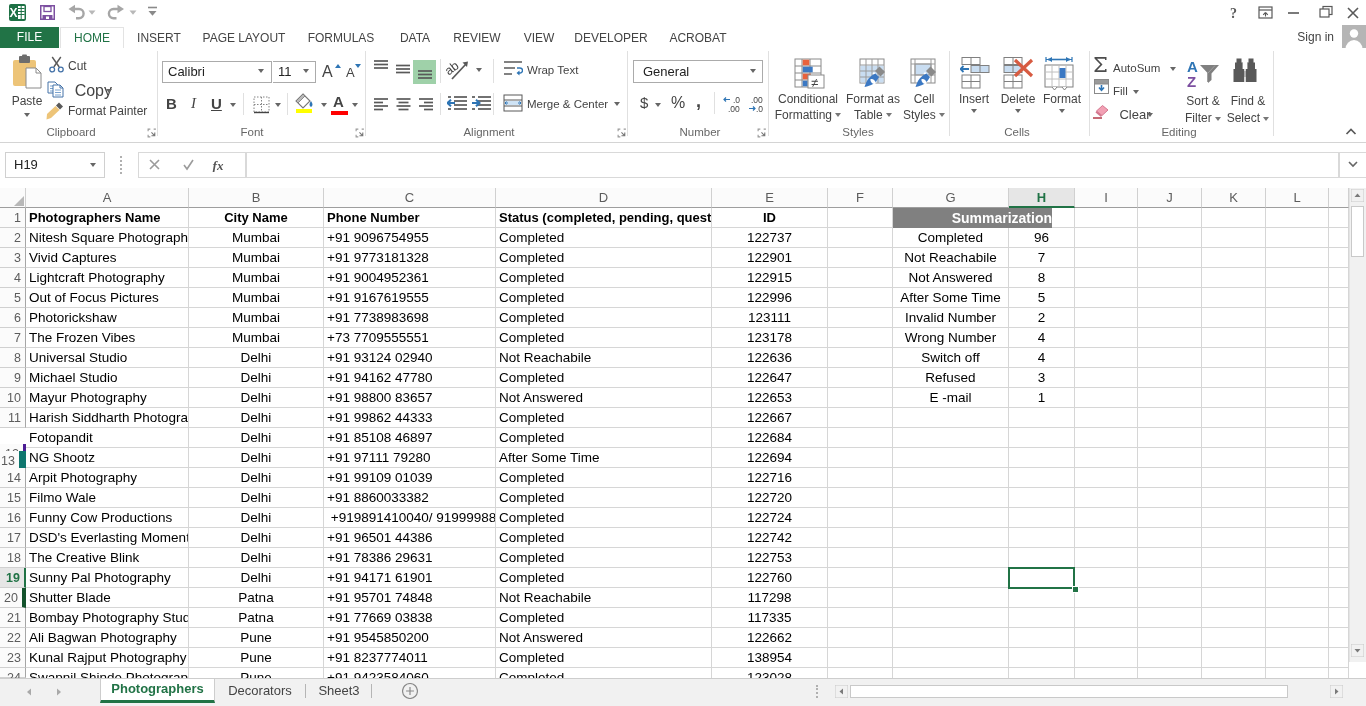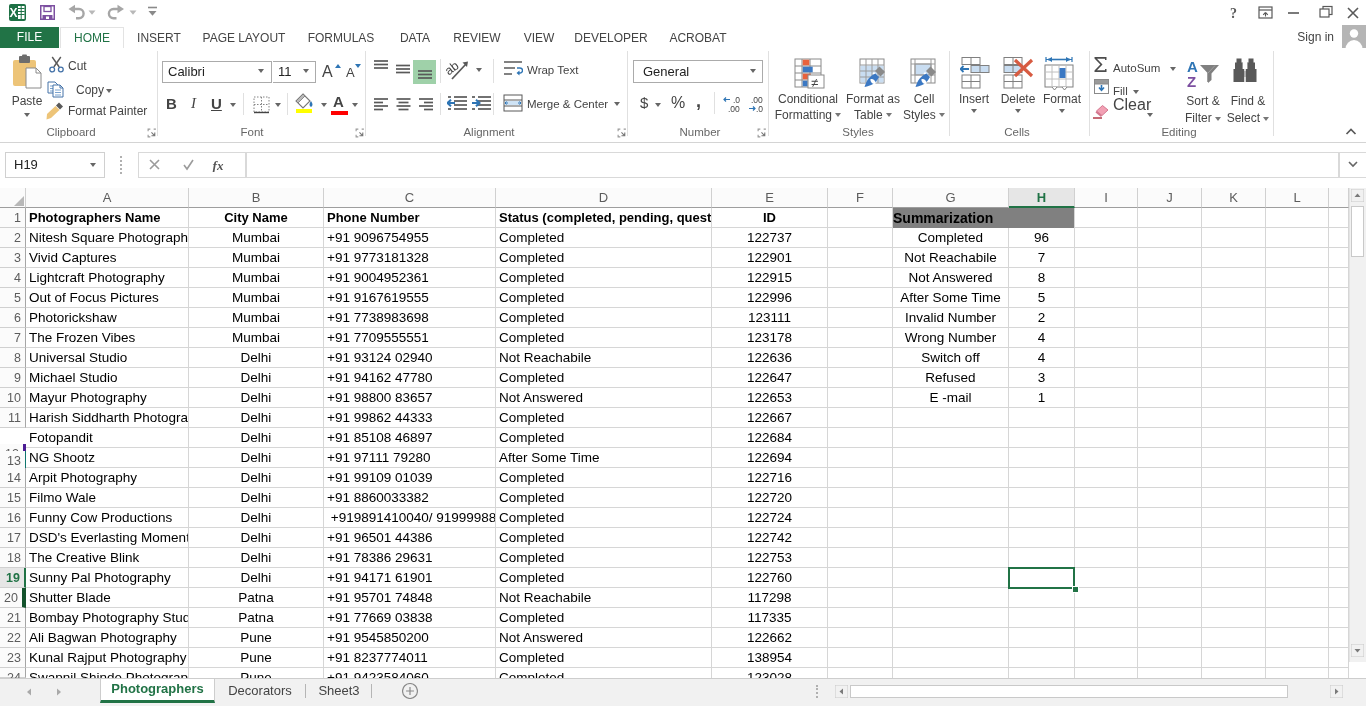--- a/index.html
+++ b/index.html
@@ -157,21 +157,21 @@
         <line x1="3" y1="10" x2="8" y2="10"></line>
       </g>
 <path d="M6 4 h7 l3 3 v9 h-10 z" fill="#fff" stroke="#4472a8"></path>
 <path d="M13 4 v3 h3" fill="none" stroke="#4472a8"></path>
 <g stroke="#7aa3d0">
         <line x1="8" y1="9" x2="14" y2="9"></line>
         <line x1="8" y1="11.5" x2="14" y2="11.5"></line>
         <line x1="8" y1="14" x2="14" y2="14"></line>
       </g>
     </svg>
-<div class="rbtnlbl" style="left:68px;top:83px;width:44px;text-align:center;font-size:12px">Copy</div>
+<div class="rbtnlbl" style="left:68px;top:83px;width:44px;text-align:right;font-size:16px">Copy</div>
 <div class="ddp" style="left:106px;top:89px"></div>
 <svg class="abs" style="left:46px;top:102px" width="19" height="18" viewBox="0 0 19 18">
 <path d="M1 12 l8.5 -8 4 4 -8.5 8 -4.5 1.5 z" fill="#edc478"></path>
 <path d="M10 3.5 l3 -3 4 4 -3 3 z" fill="#595959"></path>
     </svg>
 <div class="rbtnlbl" style="left:68px;top:104px;width:110px;text-align:left;font-size:12px">Format Painter</div>
 <div class="abs" style="left:162px;top:61px;width:110px;height:22px;border:1px solid #ababab;font-size:13px;color:#222;line-height:20px;padding-left:5px">Calibri</div>
 <div class="ddp" style="left:258px;top:69px"></div>
 <div class="abs" style="left:273px;top:61px;width:43px;height:22px;border:1px solid #ababab;border-left:none;font-size:13px;color:#222;line-height:20px;padding-left:5px">11</div>
 <div class="ddp" style="left:303px;top:69px"></div>
@@ -429,21 +429,21 @@
 <rect x="0.5" y="0.5" width="14" height="4.5" fill="#9a9a9a" stroke="#8a8a8a"></rect>
 <path d="M7.5 6 v5 m-2.5 -2.5 l2.5 2.8 2.5 -2.8" stroke="#2e75b5" stroke-width="1.6" fill="none"></path>
     </svg>
 <div class="rbtnlbl" style="left:1113px;top:84px;width:40px;text-align:left;font-size:11.5px">Fill</div>
 <div class="ddp" style="left:1133px;top:90px"></div>
 <svg class="abs" style="left:1092px;top:104px" width="18" height="15" viewBox="0 0 18 15">
 <path d="M4.5 7 l6 -5.5 5.5 4.5 -6 5.5 z" fill="#f2a0b4" stroke="#d4778f"></path>
 <path d="M4.5 7 l5.5 4.5 -1 1.5 -5.5 -4.5 z" fill="#d4778f"></path>
 <line x1="1" y1="14" x2="10" y2="14" stroke="#b23a48" stroke-width="1.5"></line>
     </svg>
-<div class="rbtnlbl" style="left:1113px;top:97px;width:44px;text-align:left;font-size:16px">Clear</div>
+<div class="rbtnlbl" style="left:1113px;top:107px;width:44px;text-align:center;font-size:13px">Clear</div>
 <div class="ddp" style="left:1147px;top:113px"></div>
 <svg class="abs" style="left:1187px;top:56px" width="34" height="32" viewBox="0 0 34 32">
 <text x="0" y="16" font-size="15" font-weight="bold" fill="#2e75b5" font-family="Liberation Sans">A</text>
 <text x="0" y="31" font-size="15" font-weight="bold" fill="#7c4fa0" font-family="Liberation Sans">Z</text>
 <path d="M13 9 h19 l-7.5 8.5 v6.5 l-3.5 3 v-9.5 z" fill="#808080"></path>
 <path d="M20.5 17 v9 M21 17 l7 -7.5" stroke="#a0a0a0" stroke-width="1" fill="none"></path>
     </svg>
 <div class="rbtnlbl" style="left:1173px;top:93px;width:60px;font-size:12px;line-height:17px">Sort &amp;<br>Filter <span class="dd"></span></div>
 <svg class="abs" style="left:1231px;top:58px" width="28" height="26" viewBox="0 0 28 26">
 <g fill="#595959">
@@ -514,21 +514,21 @@
 <div class="rowhdr" style="top:248px;height:20px;border-right:1px solid #a6a6a6;line-height:20px">3</div>
 <div class="rowhdr" style="top:268px;height:20px;border-right:1px solid #a6a6a6;line-height:20px">4</div>
 <div class="rowhdr" style="top:288px;height:20px;border-right:1px solid #a6a6a6;line-height:20px">5</div>
 <div class="rowhdr" style="top:308px;height:20px;border-right:1px solid #a6a6a6;line-height:20px">6</div>
 <div class="rowhdr" style="top:328px;height:20px;border-right:1px solid #a6a6a6;line-height:20px">7</div>
 <div class="rowhdr" style="top:348px;height:20px;border-right:1px solid #a6a6a6;line-height:20px">8</div>
 <div class="rowhdr" style="top:368px;height:20px;border-right:1px solid #a6a6a6;line-height:20px">9</div>
 <div class="rowhdr" style="top:388px;height:20px;border-right:1px solid #a6a6a6;line-height:20px">10</div>
 <div class="rowhdr" style="top:408px;height:20px;border-right:1px solid #a6a6a6;line-height:20px">11</div>
 <div class="rowhdr" style="top:444px;height:20px;border-right:3px solid #4c1d95;line-height:20px">12</div>
-<div class="rowhdr" style="top:451px;height:20px;border-right:1px solid #0f766e;line-height:20px">13</div>
+<div class="rowhdr" style="top:451px;height:20px;border-right:7px solid #0f766e;line-height:20px">13</div>
 <div class="rowhdr" style="top:468px;height:20px;border-right:1px solid #a6a6a6;line-height:20px">14</div>
 <div class="rowhdr" style="top:488px;height:20px;border-right:1px solid #a6a6a6;line-height:20px">15</div>
 <div class="rowhdr" style="top:508px;height:20px;border-right:1px solid #a6a6a6;line-height:20px">16</div>
 <div class="rowhdr" style="top:528px;height:20px;border-right:1px solid #a6a6a6;line-height:20px">17</div>
 <div class="rowhdr" style="top:548px;height:20px;border-right:1px solid #a6a6a6;line-height:20px">18</div>
 <div class="rowhdr" style="top:568px;height:20px;background:#e6e6e6;color:#217346;font-weight:bold;border-right:2px solid #217346;line-height:20px">19</div>
 <div class="rowhdr" style="top:588px;height:20px;border-right:4px solid #14532d;line-height:20px">20</div>
 <div class="rowhdr" style="top:608px;height:20px;border-right:1px solid #a6a6a6;line-height:20px">21</div>
 <div class="rowhdr" style="top:628px;height:20px;border-right:1px solid #a6a6a6;line-height:20px">22</div>
 <div class="rowhdr" style="top:648px;height:20px;border-right:1px solid #a6a6a6;line-height:20px">23</div>
@@ -558,21 +558,21 @@
 <div class="c " style="left:325px;top:288px;width:170px;height:20px">+91 9167619555</div>
 <div class="c " style="left:497px;top:288px;width:214px;height:20px">Completed</div>
 <div class="c ctr" style="left:712px;top:288px;width:115px;height:20px">122996</div>
 <div class="c " style="left:27px;top:308px;width:161px;height:20px">Photorickshaw</div>
 <div class="c ctr" style="left:189px;top:308px;width:134px;height:20px">Mumbai</div>
 <div class="c " style="left:325px;top:308px;width:170px;height:20px">+91 7738983698</div>
 <div class="c " style="left:497px;top:308px;width:214px;height:20px">Completed</div>
 <div class="c ctr" style="left:712px;top:308px;width:115px;height:20px">123111</div>
 <div class="c " style="left:27px;top:328px;width:161px;height:20px">The Frozen Vibes</div>
 <div class="c ctr" style="left:189px;top:328px;width:134px;height:20px">Mumbai</div>
-<div class="c " style="left:325px;top:328px;width:170px;height:20px">+91 7709555551</div>
+<div class="c " style="left:325px;top:328px;width:170px;height:20px">+73 7709555551</div>
 <div class="c " style="left:497px;top:328px;width:214px;height:20px">Completed</div>
 <div class="c ctr" style="left:712px;top:328px;width:115px;height:20px">123178</div>
 <div class="c " style="left:27px;top:348px;width:161px;height:20px">Universal Studio</div>
 <div class="c ctr" style="left:189px;top:348px;width:134px;height:20px">Delhi</div>
 <div class="c " style="left:325px;top:348px;width:170px;height:20px">+91 93124 02940</div>
 <div class="c " style="left:497px;top:348px;width:214px;height:20px">Not Reachabile</div>
 <div class="c ctr" style="left:712px;top:348px;width:115px;height:20px">122636</div>
 <div class="c " style="left:27px;top:368px;width:161px;height:20px">Michael Studio</div>
 <div class="c ctr" style="left:189px;top:368px;width:134px;height:20px">Delhi</div>
 <div class="c " style="left:325px;top:368px;width:170px;height:20px">+91 94162 47780</div>
@@ -646,21 +646,21 @@
 <div class="c " style="left:27px;top:648px;width:161px;height:20px">Kunal Rajput Photography</div>
 <div class="c ctr" style="left:189px;top:648px;width:134px;height:20px">Pune</div>
 <div class="c " style="left:325px;top:648px;width:170px;height:20px">+91 8237774011</div>
 <div class="c " style="left:497px;top:648px;width:214px;height:20px">Completed</div>
 <div class="c ctr" style="left:712px;top:648px;width:115px;height:20px">138954</div>
 <div class="c " style="left:27px;top:668px;width:161px;height:20px">Swapnil Shinde Photography</div>
 <div class="c ctr" style="left:189px;top:668px;width:134px;height:20px">Pune</div>
 <div class="c " style="left:325px;top:668px;width:170px;height:20px">+91 9423584060</div>
 <div class="c " style="left:497px;top:668px;width:214px;height:20px">Completed</div>
 <div class="c ctr" style="left:712px;top:668px;width:115px;height:20px">123028</div>
-<div class="abs" style="left:893px;top:208px;width:181px;height:20px;background:#808080;color:#000000;font-weight:bold;font-size:14px;text-align:left;line-height:20px">Summarization</div>
+<div class="abs" style="left:893px;top:208px;width:159px;height:20px;background:#808080;color:#ffffff;font-weight:bold;font-size:14px;text-align:right;line-height:20px">Summarization</div>
 <div class="c ctr" style="left:893px;top:228px;width:115px;height:20px">Completed</div>
 <div class="c ctr" style="left:1009px;top:228px;width:65px;height:20px">96</div>
 <div class="c ctr" style="left:893px;top:248px;width:115px;height:20px">Not Reachabile</div>
 <div class="c ctr" style="left:1009px;top:248px;width:65px;height:20px">7</div>
 <div class="c ctr" style="left:893px;top:268px;width:115px;height:20px">Not Answered</div>
 <div class="c ctr" style="left:1009px;top:268px;width:65px;height:20px">8</div>
 <div class="c ctr" style="left:893px;top:288px;width:115px;height:20px">After Some Time</div>
 <div class="c ctr" style="left:1009px;top:288px;width:65px;height:20px">5</div>
 <div class="c ctr" style="left:893px;top:308px;width:115px;height:20px">Invalid Number</div>
 <div class="c ctr" style="left:1009px;top:308px;width:65px;height:20px">2</div>

